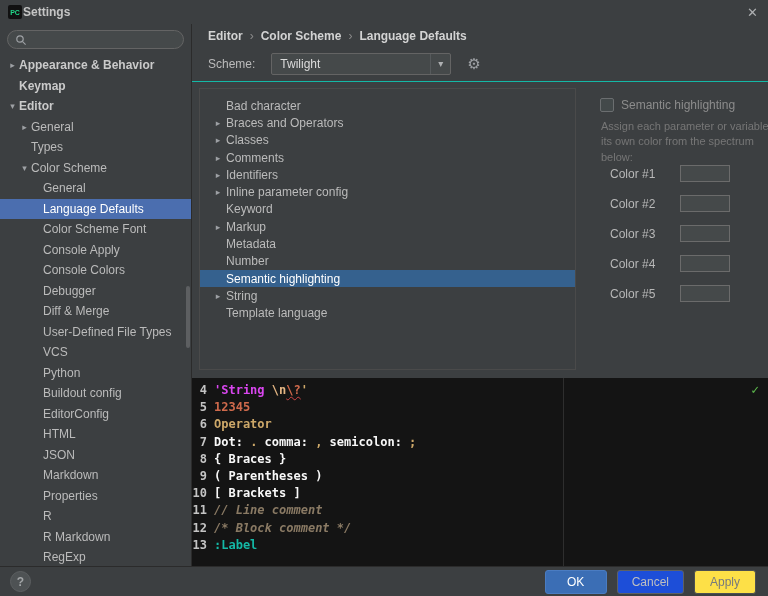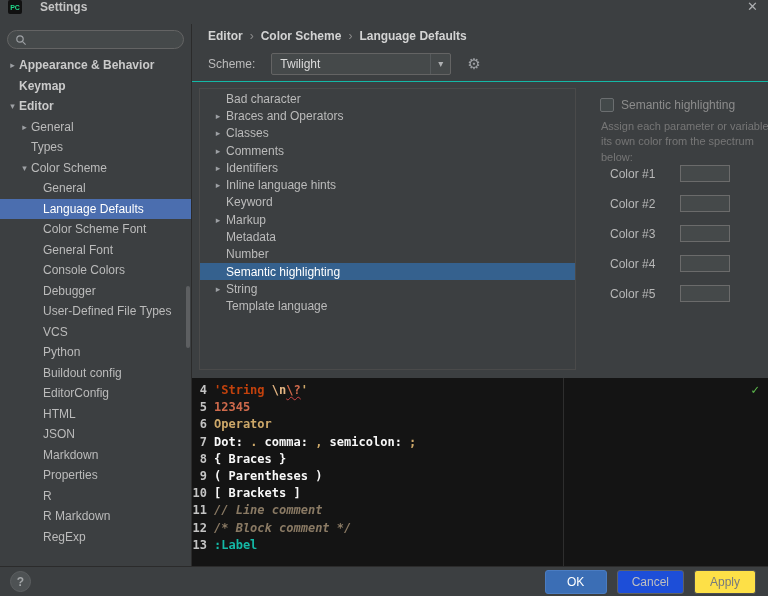--- a/index.html
+++ b/index.html
@@ -7,21 +7,21 @@
   body {
     font-family: "Liberation Sans", sans-serif;
     font-size: 12px;
     color: #bbbbbb;
     background: #3c3f41;
     overflow: hidden;
   }
   .window { width: 768px; height: 596px; display: flex; flex-direction: column; background: #3c3f41; }
 
   
-  .titlebar { height: 24px; flex: none; display: flex; align-items: flex-start; padding: 0 10px 0 8px; gap: 18px; }
+  .titlebar { height: 24px; flex: none; display: flex; align-items: center; padding: 0 10px 0 8px; gap: 1px; }
   .app-icon {
     width: 14px; height: 14px; border-radius: 2px; background: #111;
     color: #21d789; font-size: 7px; font-weight: bold;
     display: flex; align-items: center; justify-content: center; letter-spacing: 0;
   }
   .win-title { font-weight: bold; color: #c5c5c5; }
   .close-btn { margin-left: auto; color: #aeb0b2; font-size: 13px; line-height: 1; cursor: default; }
 
   
   .body { flex: 1; display: flex; min-height: 0; }
@@ -56,21 +56,21 @@
   .scheme-row { height: 36px; flex: none; display: flex; align-items: center; padding: 0 16px; gap: 16px; border-bottom: 1px solid #14b8a6; }
   .scheme-label { color: #bbb; }
   .combo {
     width: 180px; height: 22px; background: #45494a; border: 1px solid #646464; border-radius: 2px;
     display: flex; align-items: center; padding-left: 8px; color: #dcdcdc;
   }
   .combo-arrow { margin-left: auto; width: 20px; text-align: center; color: #aeb0b2; font-size: 10px; border-left: 1px solid #565a5c; align-self: stretch; display: flex; align-items: center; justify-content: center; }
   .gear-btn { color: #9da0a4; font-size: 15px; line-height: 1; cursor: default; }
 
   .content { flex: 1; min-height: 0; display: flex; padding: 6px 8px 8px 7px; gap: 8px; }
-  .options-panel { width: 377px; flex: none; border: 1px solid #4a4a4a; background: #3c3f41; padding-top: 1px; overflow: hidden; }
+  .options-panel { width: 377px; flex: none; border: 1px solid #4a4a4a; background: #3c3f41; padding-top: 8px; overflow: hidden; }
   .opt-row { height: 17.3px; display: flex; align-items: center; padding-left: 10px; white-space: nowrap; cursor: default; }
   .opt-row .tri { width: 16px; }
   .opt-row.selected { background: var(--tree-selection, #35618e); }
   .opt-row.selected .lbl { color: #fff; }
 
   .detail-panel { flex: 1; padding: 10px 4px 0 16px; min-width: 0; }
   .chk-row { display: flex; align-items: center; gap: 7px; }
   .checkbox { width: 14px; height: 14px; flex: none; background: #43494a; border: 1px solid #6b6e70; border-radius: 2px; }
   .chk-label { color: #8c8c8c; }
   .detail-desc { margin: 7px 0 0 1px; font-size: 11px; color: #767676; width: 176px; line-height: 1.4; }
@@ -167,31 +167,36 @@
             <span class="lbl">Language Defaults</span>
           </div>
           <div class="side-row">
             <span class="pad" style="width: 30px;"></span>
             <span class="tri"></span>
             <span class="lbl">Color Scheme Font</span>
           </div>
           <div class="side-row">
             <span class="pad" style="width: 30px;"></span>
             <span class="tri"></span>
-            <span class="lbl">General Font</span>
+            <span class="lbl">Console Apply</span>
           </div>
           <div class="side-row">
             <span class="pad" style="width: 30px;"></span>
             <span class="tri"></span>
             <span class="lbl">Console Colors</span>
           </div>
           <div class="side-row">
             <span class="pad" style="width: 30px;"></span>
             <span class="tri"></span>
             <span class="lbl">Debugger</span>
+          </div>
+          <div class="side-row">
+            <span class="pad" style="width: 30px;"></span>
+            <span class="tri"></span>
+            <span class="lbl">Diff &amp; Merge</span>
           </div>
           <div class="side-row">
             <span class="pad" style="width: 30px;"></span>
             <span class="tri"></span>
             <span class="lbl">User-Defined File Types</span>
           </div>
           <div class="side-row">
             <span class="pad" style="width: 30px;"></span>
             <span class="tri"></span>
             <span class="lbl">VCS</span>
@@ -286,21 +291,21 @@
             <div class="opt-row">
               <span class="tri">▸</span>
               <span class="lbl">Comments</span>
             </div>
             <div class="opt-row">
               <span class="tri">▸</span>
               <span class="lbl">Identifiers</span>
             </div>
             <div class="opt-row">
               <span class="tri">▸</span>
-              <span class="lbl">Inline language hints</span>
+              <span class="lbl">Inline parameter config</span>
             </div>
             <div class="opt-row">
               <span class="tri"></span>
               <span class="lbl">Keyword</span>
             </div>
             <div class="opt-row">
               <span class="tri">▸</span>
               <span class="lbl">Markup</span>
             </div>
             <div class="opt-row">
@@ -351,21 +356,21 @@
               <div class="color-row">
                 <span class="color-label">Color #5</span>
                 <span class="color-input"></span>
               </div>
             </div>
         </div>
       </div>
 
       <div class="preview">
         <div>
-            <div class="code-line"><span class="gutter">4</span><span class="code"><span style="color: #c2410c;">'String </span><span style="color: rgb(227, 181, 131);">\n</span><span class="squiggle" style="color: rgb(207, 106, 76);">\?</span><span style="color: rgb(205, 168, 105);">'</span></span></div>
+            <div class="code-line"><span class="gutter">4</span><span class="code"><span style="color: #d946ef;">'String </span><span style="color: rgb(227, 181, 131);">\n</span><span class="squiggle" style="color: rgb(207, 106, 76);">\?</span><span style="color: rgb(205, 168, 105);">'</span></span></div>
             <div class="code-line"><span class="gutter">5</span><span class="code"><span style="color: rgb(207, 106, 76);">12345</span></span></div>
             <div class="code-line"><span class="gutter">6</span><span class="code"><span style="color: rgb(205, 168, 105);">Operator</span></span></div>
             <div class="code-line"><span class="gutter">7</span><span class="code"><span style="color: rgb(248, 248, 248);">Dot: </span><span style="color: rgb(205, 168, 105);">.</span><span style="color: rgb(248, 248, 248);"> comma: </span><span style="color: rgb(205, 168, 105);">,</span><span style="color: rgb(248, 248, 248);"> semicolon: </span><span style="color: rgb(205, 168, 105);">;</span></span></div>
             <div class="code-line"><span class="gutter">8</span><span class="code"><span style="color: rgb(248, 248, 248);">{ Braces }</span></span></div>
             <div class="code-line"><span class="gutter">9</span><span class="code"><span style="color: rgb(248, 248, 248);">( Parentheses )</span></span></div>
             <div class="code-line"><span class="gutter">10</span><span class="code"><span style="color: rgb(248, 248, 248);">[ Brackets ]</span></span></div>
             <div class="code-line"><span class="gutter">11</span><span class="code"><span style="color: rgb(138, 122, 100); font-style: italic;">// Line comment</span></span></div>
             <div class="code-line"><span class="gutter">12</span><span class="code"><span style="color: rgb(138, 122, 100); font-style: italic;">/* Block comment */</span></span></div>
             <div class="code-line"><span class="gutter">13</span><span class="code"><span style="color: #14b8a6;">:Label</span></span></div>
           </div>

